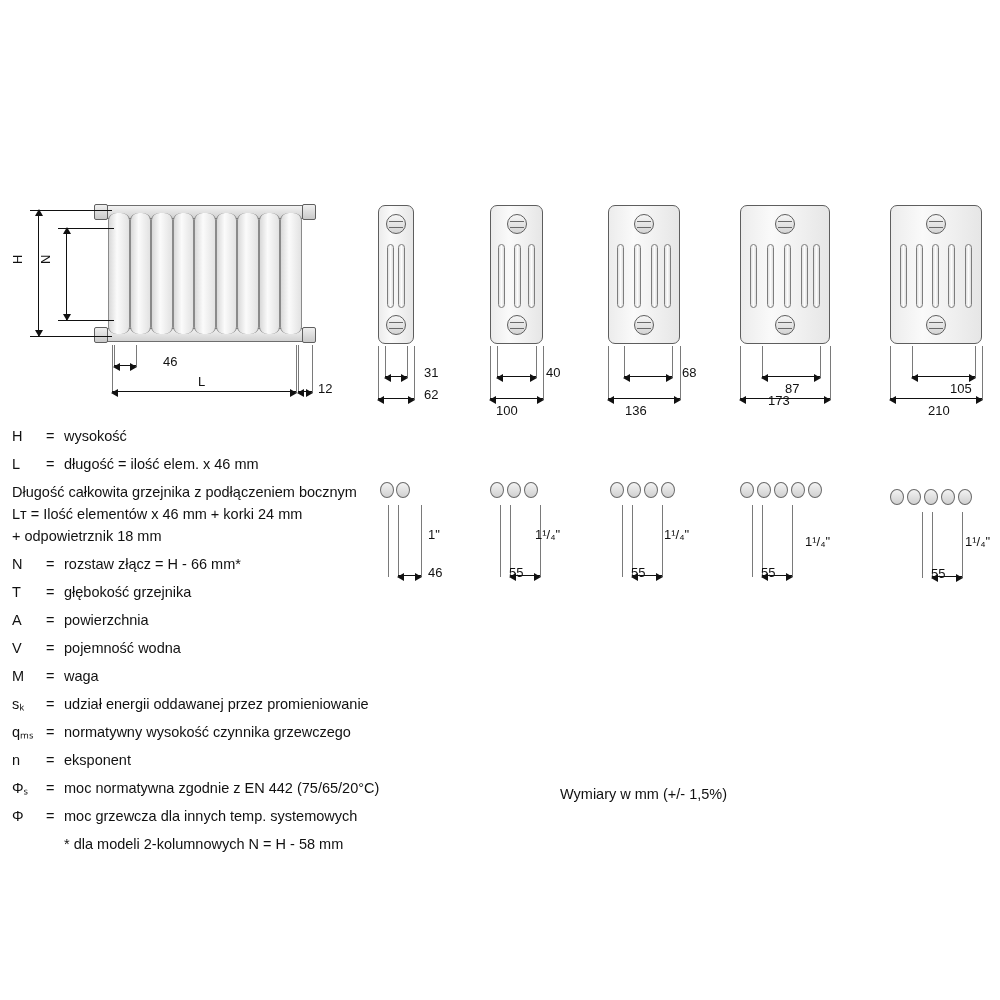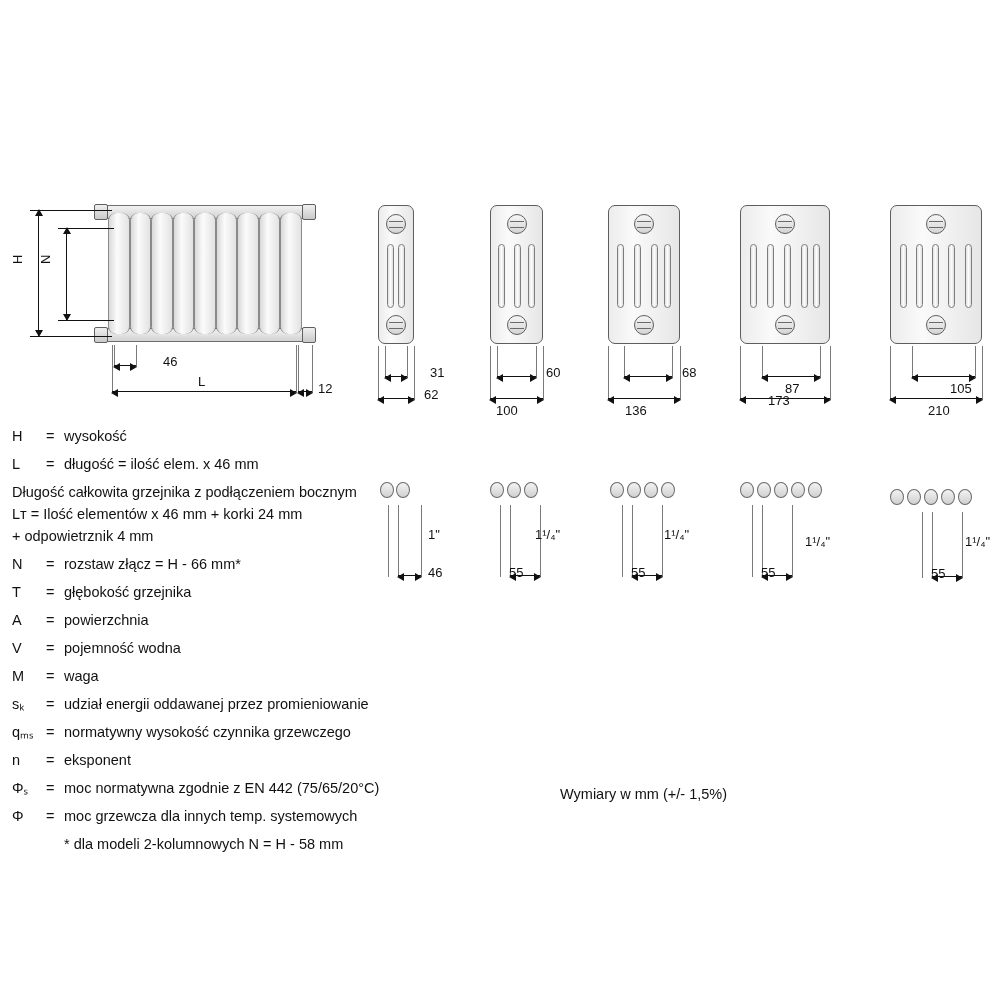--- a/index.html
+++ b/index.html
@@ -242,37 +242,37 @@
 
   <div class="sect" style="left:378px; top:205px; width:36px; height:139px;">
     <div class="plug" style="top:8px;"></div>
     <div class="plug" style="bottom:8px;"></div>
     <div class="tube" style="left:8px; top:38px; height:64px;"></div>
     <div class="tube" style="right:8px; top:38px; height:64px;"></div>
   </div>
   <div class="thin-v abs" style="left:385px; top:346px; height:32px;"></div>
   <div class="thin-v abs" style="left:407px; top:346px; height:32px;"></div>
   <div class="line-h abs ar-l ar-r" style="left:385px; top:376px; width:22px;"></div>
-  <div class="abs dimtxt" style="left:424px; top:365px;margin-left:6px;">31</div>
+  <div class="abs dimtxt" style="left:424px; top:365px;">31</div>
   <div class="thin-v abs" style="left:378px; top:346px; height:54px;"></div>
   <div class="thin-v abs" style="left:414px; top:346px; height:54px;"></div>
   <div class="line-h abs ar-l ar-r" style="left:378px; top:398px; width:36px;"></div>
   <div class="abs dimtxt" style="left:424px; top:387px;">62</div>
 
   <div class="sect" style="left:490px; top:205px; width:53px; height:139px;">
     <div class="plug" style="top:8px;"></div>
     <div class="plug" style="bottom:8px;"></div>
     <div class="tube" style="left:7px; top:38px; height:64px;"></div>
     <div class="tube" style="left:23px; top:38px; height:64px;"></div>
     <div class="tube" style="right:7px; top:38px; height:64px;"></div>
   </div>
   <div class="thin-v abs" style="left:497px; top:346px; height:32px;"></div>
   <div class="thin-v abs" style="left:536px; top:346px; height:32px;"></div>
   <div class="line-h abs ar-l ar-r" style="left:497px; top:376px; width:39px;"></div>
-  <div class="abs dimtxt" style="left:546px; top:365px;">60</div>
+  <div class="abs dimtxt" style="left:546px; top:365px;">40</div>
   <div class="thin-v abs" style="left:490px; top:346px; height:54px;"></div>
   <div class="thin-v abs" style="left:543px; top:346px; height:54px;"></div>
   <div class="line-h abs ar-l ar-r" style="left:490px; top:398px; width:53px;"></div>
   <div class="abs dimtxt" style="left:496px; top:403px;text-align:center;">100</div>
 
   <div class="sect" style="left:608px; top:205px; width:72px; height:139px;">
     <div class="plug" style="top:8px;"></div>
     <div class="plug" style="bottom:8px;"></div>
     <div class="tube" style="left:8px; top:38px; height:64px;"></div>
     <div class="tube" style="left:25px; top:38px; height:64px;"></div>
@@ -401,21 +401,21 @@
       <span class="ldesc">długość = ilość elem. x 46 mm</span>
     </div>
 
     <div class="lrow wide">
       <span class="ldesc">Długość całkowita grzejnika z podłączeniem bocznym</span>
     </div>
     <div class="lrow wide">
       <span class="ldesc">Lᴛ = Ilość elementów x 46 mm + korki 24 mm</span>
     </div>
     <div class="lrow">
-      <span class="ldesc">+ odpowietrznik 4 mm</span>
+      <span class="ldesc">+ odpowietrznik 18 mm</span>
     </div>
 
     <div class="lrow">
       <span class="lsym">N</span>
       <span class="leq">=</span>
       <span class="ldesc">rozstaw złącz = H - 66 mm*</span>
     </div>
     <div class="lrow">
       <span class="lsym">T</span>
       <span class="leq">=</span>

